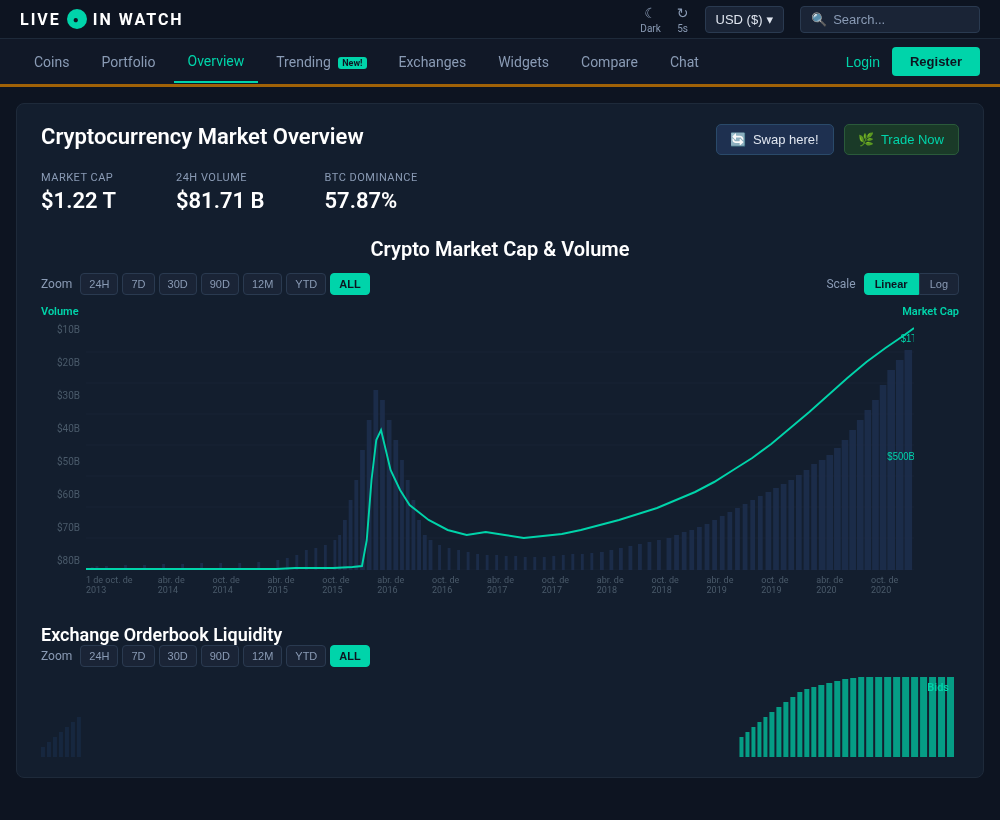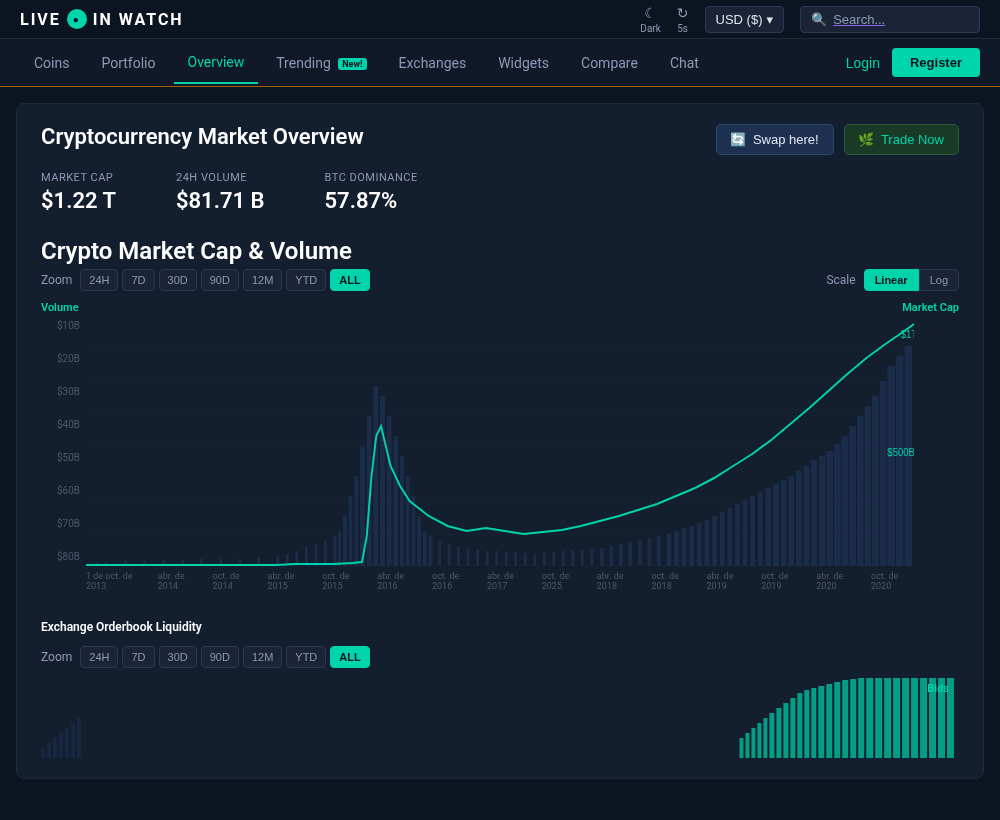--- a/index.html
+++ b/index.html
@@ -83,32 +83,31 @@
       gap: 6px;
       width: 180px;
     }
     .search-bar input {
       background: transparent;
       border: none;
       outline: none;
       color: #8b5cf6;
       font-size: 13px;
       width: 100%;
-      text-decoration: underline;
     }
     .search-bar input::placeholder { color: #8a9bb5; }
 
     
     .navbar {
       background: #111827;
       display: flex;
       align-items: center;
       padding: 0 20px;
       height: 48px;
-      border-bottom: 1px solid #a16207;
+      border-bottom: 3px solid #a16207;
     }
     .nav-items {
       display: flex;
       align-items: center;
       gap: 4px;
       flex: 1;
     }
     .nav-item {
       padding: 12px 14px;
       font-size: 14px;
@@ -225,24 +224,25 @@
       letter-spacing: 0.5px;
     }
     .stat-value {
       font-size: 22px;
       font-weight: 600;
       color: #fff;
     }
 
     
     .chart-section-title {
-      font-size: 24px;
+      font-size: 20px;
       font-weight: 600;
       color: #fff;
-      margin-bottom: 4px;
+      margin-bottom: 12px;
+      text-align: center;
     }
     .chart-controls {
       display: flex;
       align-items: center;
       justify-content: space-between;
       margin-bottom: 10px;
     }
     .zoom-controls {
       display: flex;
       align-items: center;
@@ -364,24 +364,24 @@
     .chart-x-tick {
       font-size: 9px;
       color: #4a5a6a;
     }
 
     
     .section2 {
       padding-top: 20px;
     }
     .section2-title {
-      font-size: 12px;
+      font-size: 18px;
       font-weight: 600;
       color: #fff;
-      margin-bottom: 12px;
+      margin-bottom: 0;
     }
 
     
     .axis-label-row {
       display: flex;
       justify-content: space-between;
       margin-bottom: 2px;
     }
     .axis-label {
       font-size: 11px;
@@ -693,21 +693,21 @@
 
         <div class="chart-x-axis">
           <span class="chart-x-tick">1 de oct. de 2013</span>
           <span class="chart-x-tick">abr. de 2014</span>
           <span class="chart-x-tick">oct. de 2014</span>
           <span class="chart-x-tick">abr. de 2015</span>
           <span class="chart-x-tick">oct. de 2015</span>
           <span class="chart-x-tick">abr. de 2016</span>
           <span class="chart-x-tick">oct. de 2016</span>
           <span class="chart-x-tick">abr. de 2017</span>
-          <span class="chart-x-tick">oct. de 2025</span>
+          <span class="chart-x-tick">oct. de 2017</span>
           <span class="chart-x-tick">abr. de 2018</span>
           <span class="chart-x-tick">oct. de 2018</span>
           <span class="chart-x-tick">abr. de 2019</span>
           <span class="chart-x-tick">oct. de 2019</span>
           <span class="chart-x-tick">abr. de 2020</span>
           <span class="chart-x-tick">oct. de 2020</span>
         </div>
       </div>
     </div>
 

